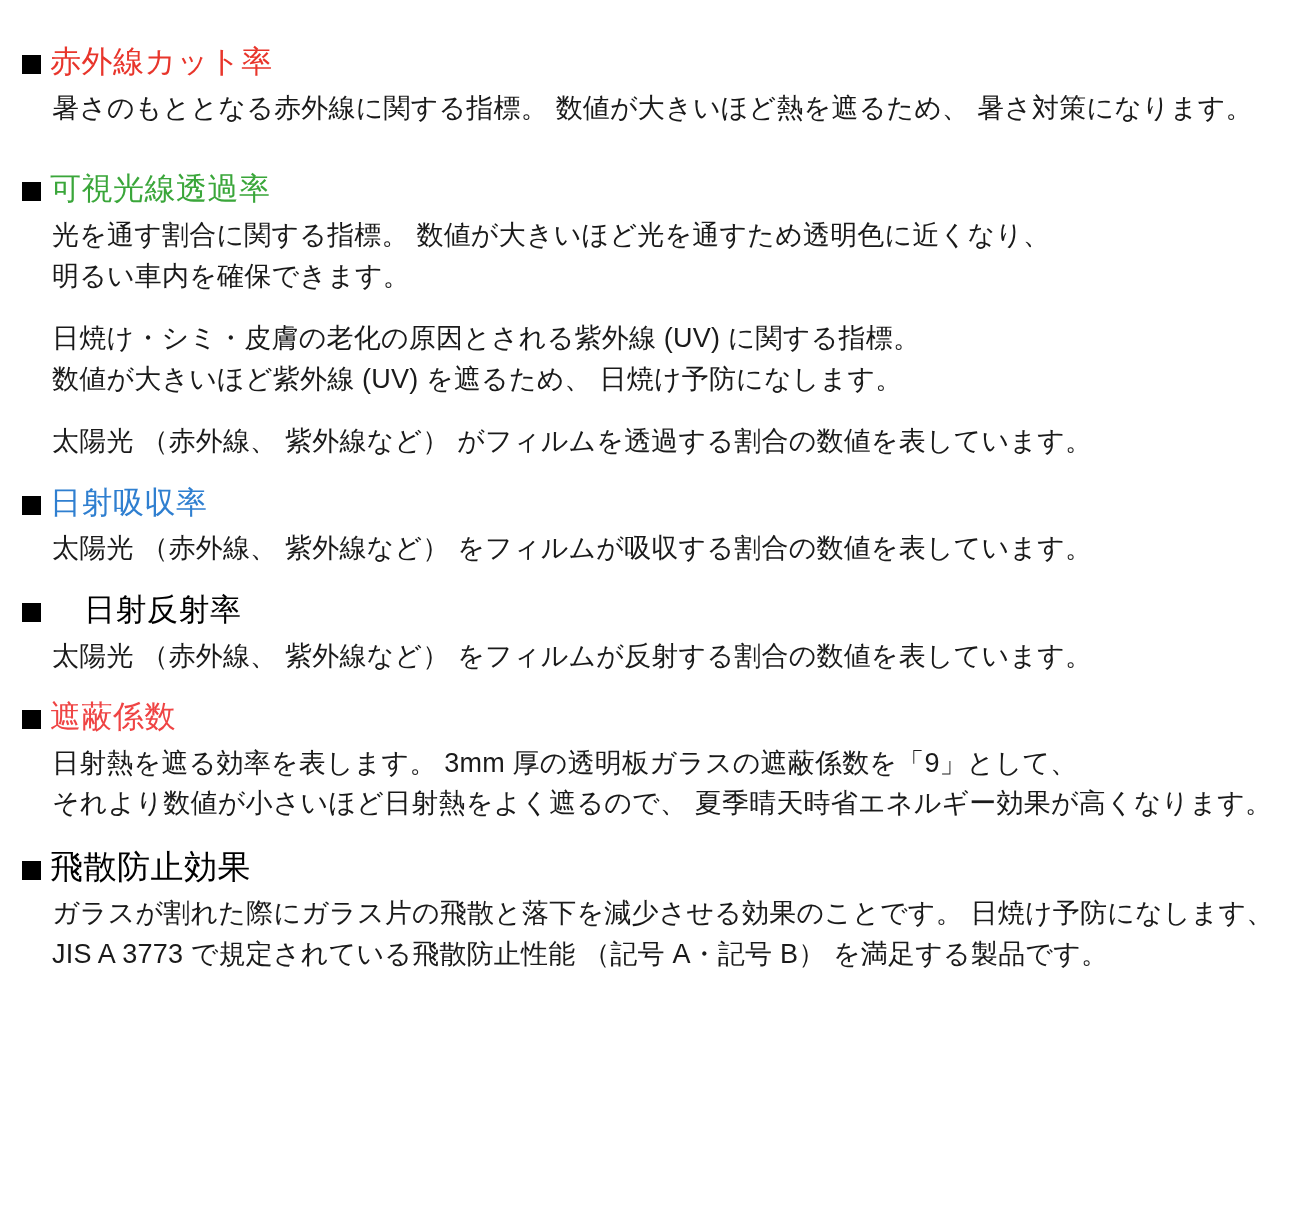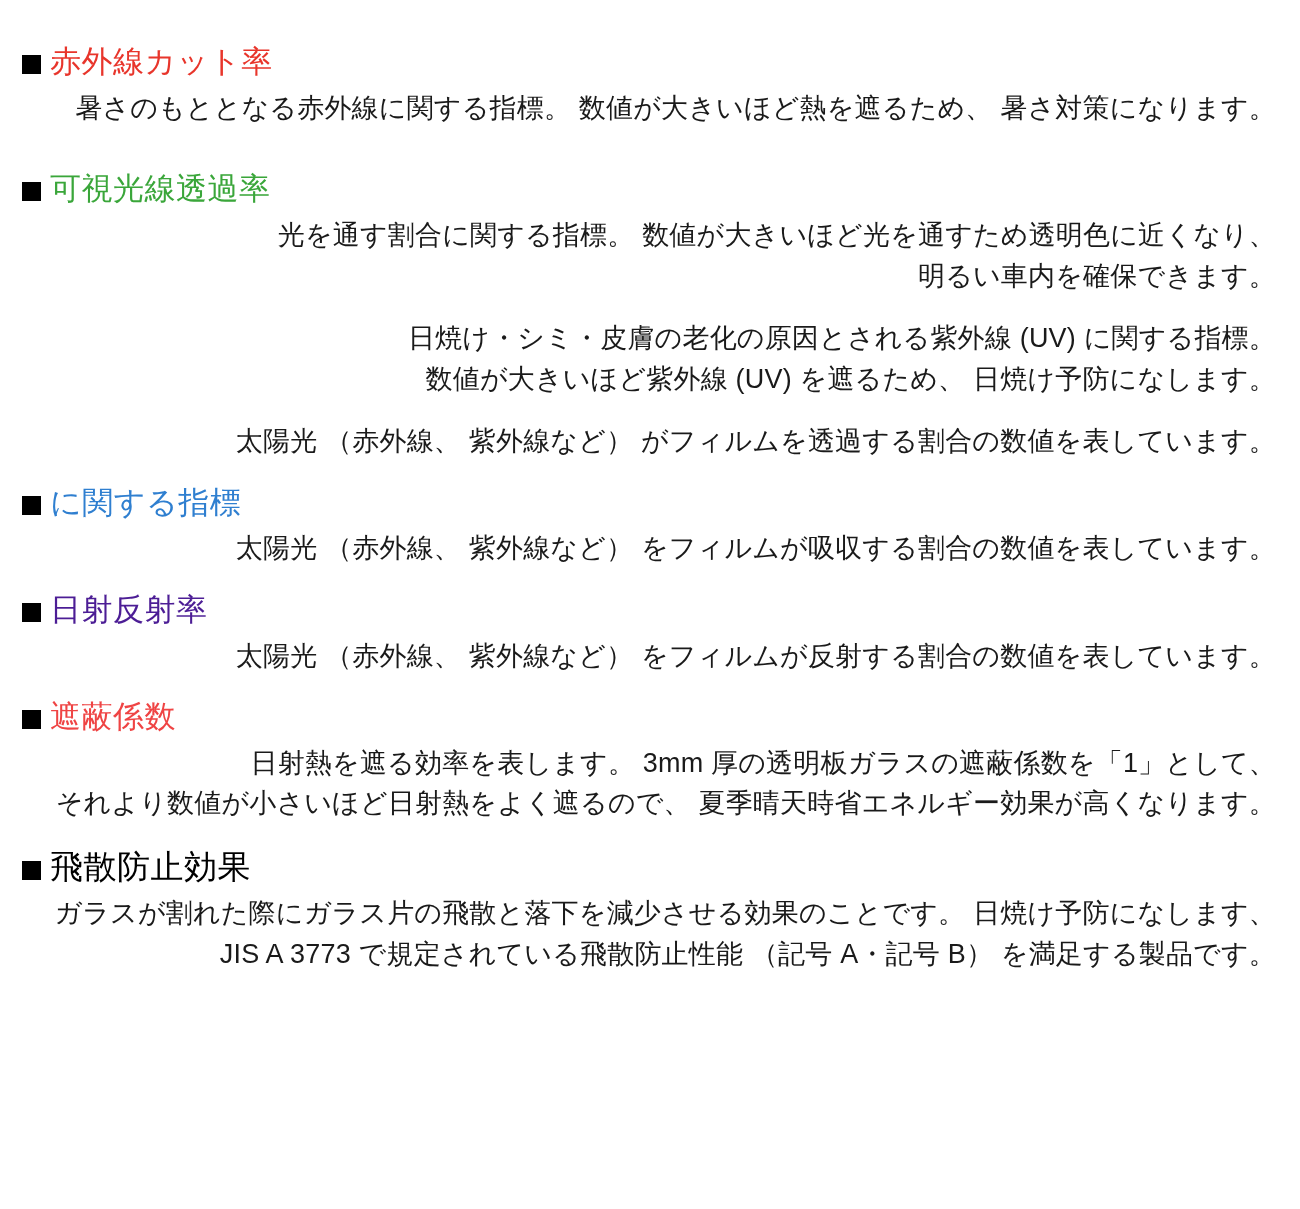--- a/index.html
+++ b/index.html
@@ -42,21 +42,20 @@
     flex: 0 0 auto;
     position: relative;
     top: 2px;
   }
   .heading-text {
     font-size: 31px;
     letter-spacing: 0.5px;
   }
   .body-lines {
     padding-left: 30px;
-    text-align: right;
   }
   .body-line {
     font-size: 27px;
     line-height: 1.5;
     letter-spacing: 0.2px;
     color: #1a1a1a;
     white-space: pre;
   }
 
   .section.last .heading-text { font-size: 33px; }
@@ -92,42 +91,42 @@
         </div>
       </div>
       <div class="section">
         <div class="body-lines">
           <div class="body-line">太陽光 （赤外線、 紫外線など） がフィルムを透過する割合の数値を表しています。</div>
         </div>
       </div>
       <div class="section">
         <div class="heading">
           <span class="bullet"></span>
-          <span class="heading-text" style="color: rgb(47, 127, 208);">に関する指標</span>
+          <span class="heading-text" style="color: rgb(47, 127, 208);">日射吸収率</span>
         </div>
         <div class="body-lines">
           <div class="body-line">太陽光 （赤外線、 紫外線など） をフィルムが吸収する割合の数値を表しています。</div>
         </div>
       </div>
       <div class="section">
         <div class="heading">
           <span class="bullet"></span>
-          <span class="heading-text" style="color: #4c1d95;">日射反射率</span>
+          <span class="heading-text" style="color: #000000; margin-left: 34px;">日射反射率</span>
         </div>
         <div class="body-lines">
           <div class="body-line">太陽光 （赤外線、 紫外線など） をフィルムが反射する割合の数値を表しています。</div>
         </div>
       </div>
       <div class="section">
         <div class="heading">
           <span class="bullet"></span>
           <span class="heading-text" style="color: #ef4444;">遮蔽係数</span>
         </div>
         <div class="body-lines">
-          <div class="body-line">日射熱を遮る効率を表します。 3mm 厚の透明板ガラスの遮蔽係数を「1」として、</div>
+          <div class="body-line">日射熱を遮る効率を表します。 3mm 厚の透明板ガラスの遮蔽係数を「9」として、</div>
           <div class="body-line">それより数値が小さいほど日射熱をよく遮るので、 夏季晴天時省エネルギー効果が高くなります。</div>
         </div>
       </div>
       <div class="section last">
         <div class="heading">
           <span class="bullet"></span>
           <span class="heading-text" style="color: rgb(0, 0, 0);">飛散防止効果</span>
         </div>
         <div class="body-lines">
           <div class="body-line">ガラスが割れた際にガラス片の飛散と落下を減少させる効果のことです。 日焼け予防になします、</div>

